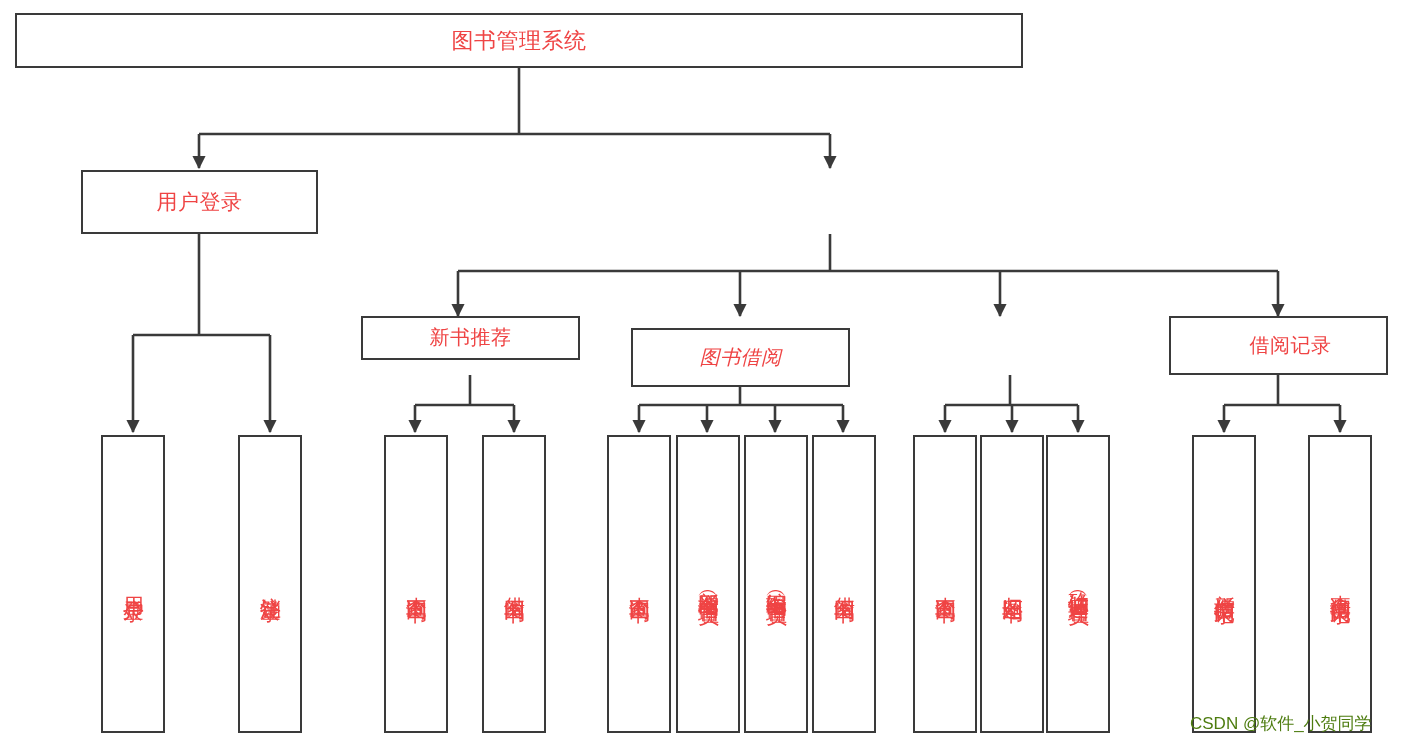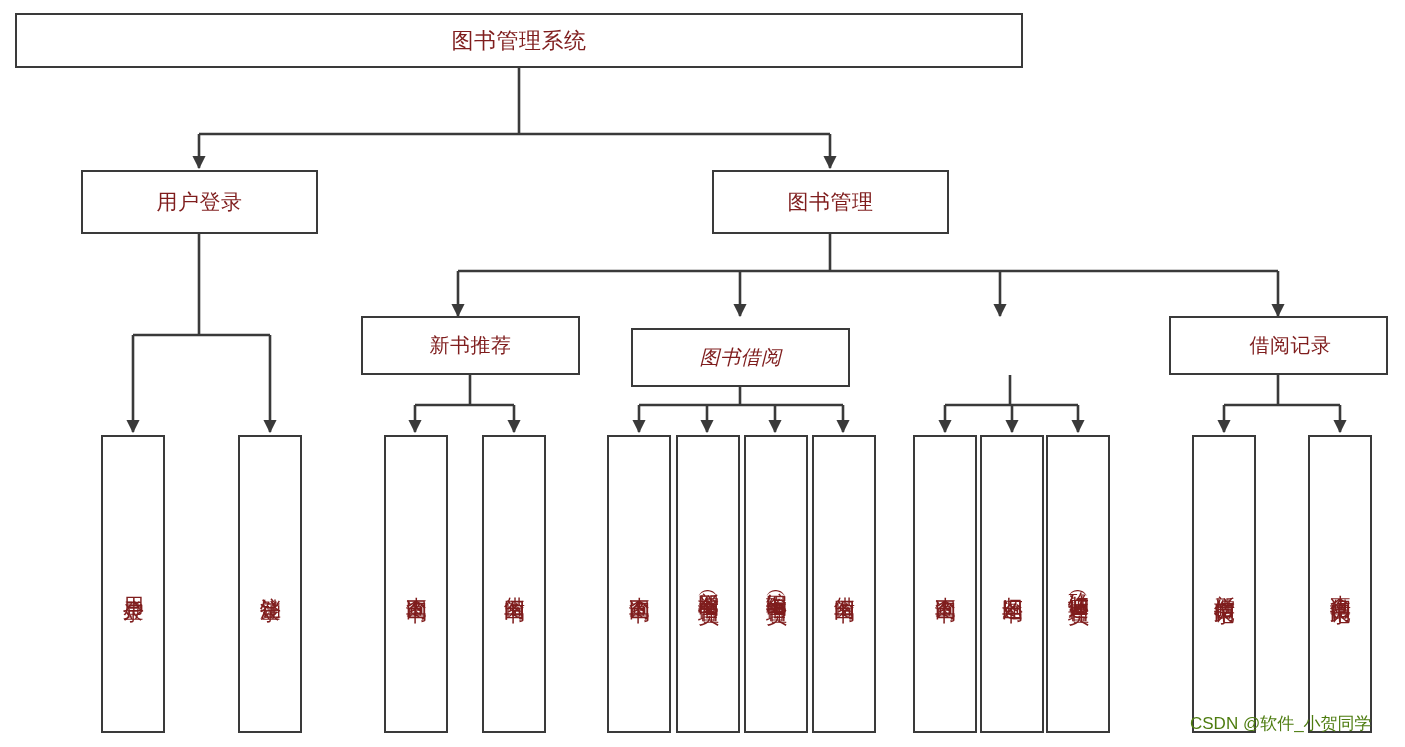--- a/index.html
+++ b/index.html
@@ -23,21 +23,21 @@
     left: 0;
     top: 0;
     width: 1405px;
     height: 747px;
   }
   .node {
     position: absolute;
     box-sizing: border-box;
     border: 2.5px solid #3a3a3a;
     background: #ffffff;
-    color: #7f1d1d;
+    color: #ef4444;
     display: flex;
     align-items: center;
     justify-content: center;
     text-align: right;
     z-index: 2;
   }
   .node-label {
     display: block;
     line-height: 1.16;
     letter-spacing: 0.5px;
@@ -132,25 +132,22 @@
   </svg>
 
   <div class="node root" style="left:15px; top:13px; width:1008px; height:55px;">
     <span class="node-label">图书管理系统</span>
   </div>
 
   <div class="node level1" style="left:81px; top:170px; width:237px; height:64px;">
     <span class="node-label">用户登录</span>
   </div>
 
-  <div class="node level1" style="left:712px; top:170px; width:237px; height:64px;">
-    <span class="node-label">图书管理</span>
-  </div>
-
-  <div class="node level2" style="left:361px; top:316px; width:219px; height:59px;">
+
+  <div class="node level2" style="left:361px; top:316px; width:219px; height:44px;">
     <span class="node-label">新书推荐</span>
   </div>
 
   <div class="node level2" style="left:631px; top:328px; width:219px; height:59px;font-style:italic;">
     <span class="node-label">图书借阅</span>
   </div>
 
 
   <div class="node level2" style="left:1169px; top:316px; width:219px; height:59px;padding-left:24px;">
     <span class="node-label">借阅记录</span>

